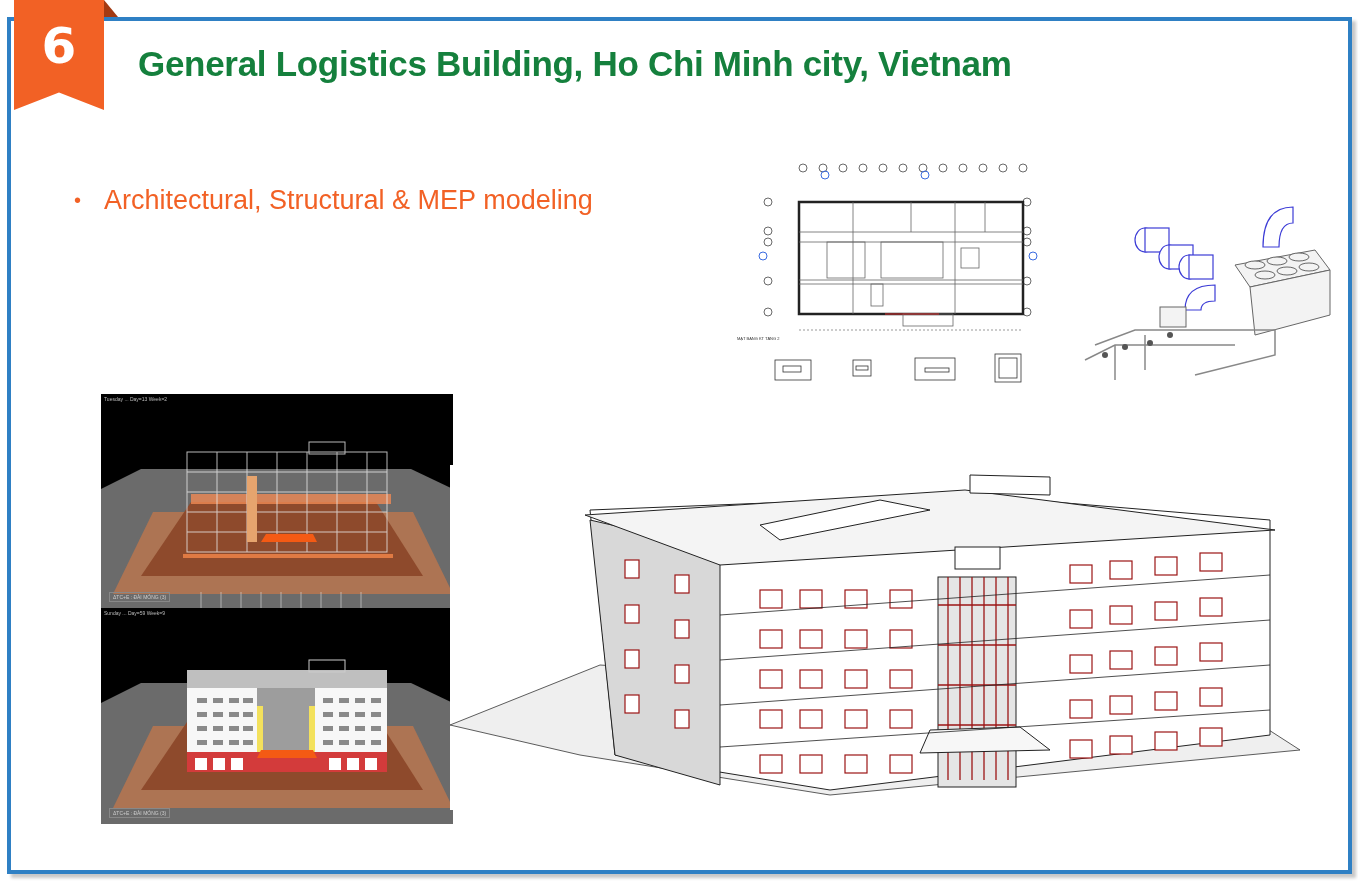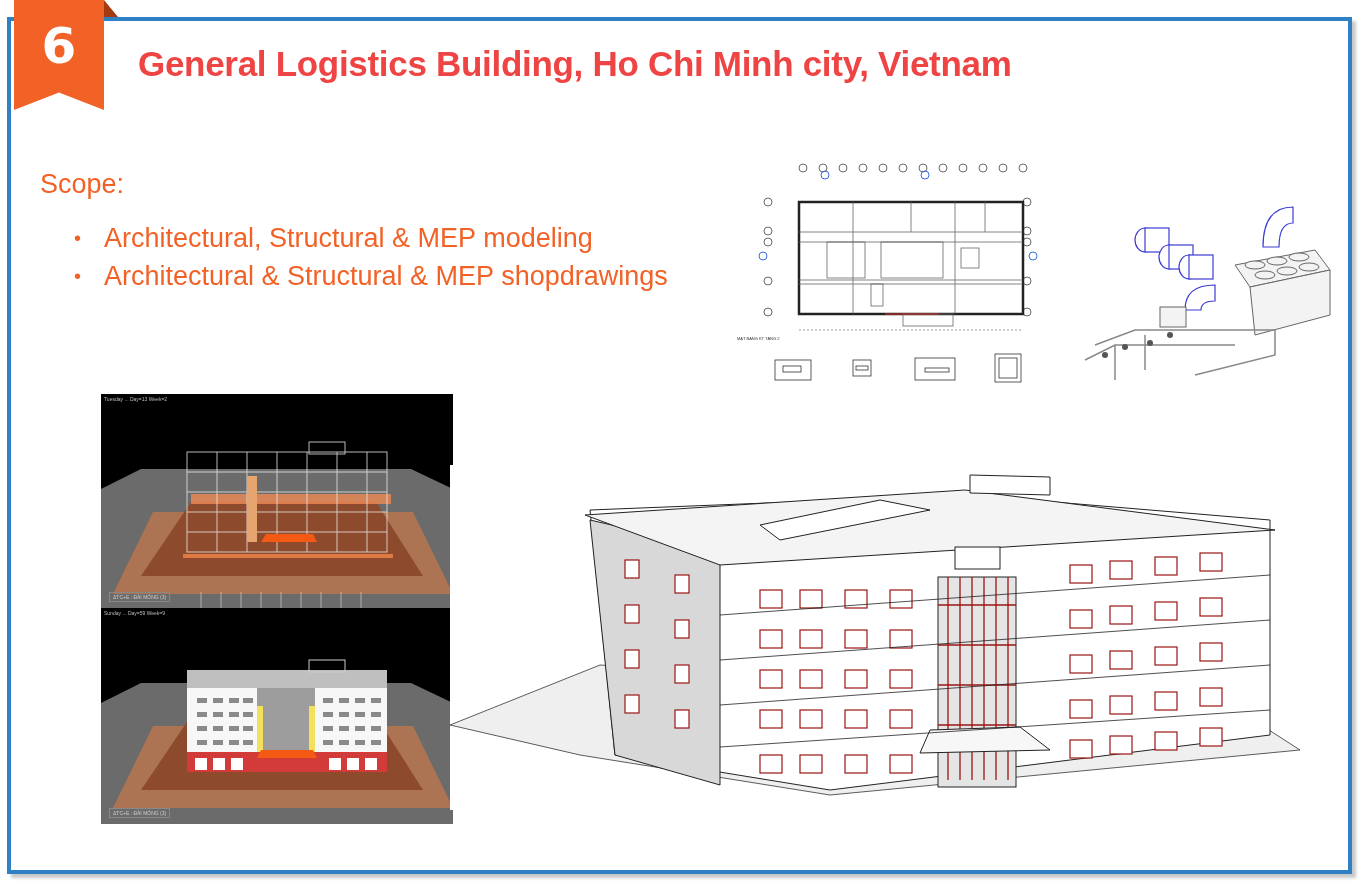--- a/index.html
+++ b/index.html
@@ -2,21 +2,21 @@
 <html><head>
 <meta charset="utf-8">
 <style>
   html, body { margin:0; padding:0; }
   body { width:1358px; height:882px; background:#ffffff; position:relative; overflow:hidden; font-family:"Liberation Sans", sans-serif; }
   .frame { position:absolute; left:7px; top:17px; width:1337px; height:849px; border:4px solid #2f80c4; box-shadow:4px 4px 3px #c8c8c8; background:#fff; }
   .ribbon { position:absolute; left:14px; top:0; width:90px; height:110px; background:#f26125;
             clip-path:polygon(0 0,100% 0,100% 100%,50% 84%,0 100%); }
   .ribbon-fold { position:absolute; left:104px; top:0; width:14px; height:17px; background:#a33a12; clip-path:polygon(0 0,100% 100%,0 100%); }
   .ribbon-num { position:absolute; left:14px; top:16px; width:90px; text-align:center; color:#fff; font-weight:bold; font-size:50px; line-height:60px; font-family:"DejaVu Sans", sans-serif; }
-  .title { position:absolute; left:138px; top:44px; color:#ef4444; font-weight:bold; font-size:35px; letter-spacing:-0.3px; white-space:nowrap; }
+  .title { position:absolute; left:138px; top:44px; color:#15803d; font-weight:bold; font-size:35px; letter-spacing:-0.3px; white-space:nowrap; }
   .scope { position:absolute; left:40px; top:165px; color:#f26125; font-size:27px; line-height:38px; }
   .scope-label { display:block; }
   .scope ul { margin:16px; padding:0 0 0 48px; list-style:none; }
   .scope li { position:relative; white-space:nowrap; }
   .scope li::before { content:"•"; position:absolute; left:-30px; font-size:20px; }
   .panel { position:absolute; overflow:hidden; }
   .nav-top { left:101px; top:394px; width:352px; height:214px; background:#000; }
   .nav-bot { left:101px; top:608px; width:352px; height:216px; background:#000; }
   .nav-stamp { position:absolute; left:3px; top:2px; color:#bbb; font-size:5px; }
   .nav-tag { position:absolute; left:8px; bottom:6px; color:#ccc; font-size:5px; border:1px solid #888; padding:1px 3px; }
@@ -29,24 +29,22 @@
 
 <div class="frame"></div>
 
 <div class="ribbon"></div>
 <div class="ribbon-fold"></div>
 <div class="ribbon-num">6</div>
 
 <div class="title">General Logistics Building, Ho Chi Minh city, Vietnam</div>
 
 <div class="scope">
-  <span class="scope-label">Scope:</span>
   <ul>
     <li>Architectural, Structural &amp; MEP modeling</li>
-    <li>Architectural &amp; Structural &amp; MEP shopdrawings</li>
   </ul>
 </div>
 
 <div class="panel nav-top">
   <svg width="352" height="214" viewBox="0 0 352 214">
     <rect x="0" y="0" width="352" height="214" fill="#000"></rect>
     <polygon points="0,95 40,75 310,75 352,95 352,214 0,214" fill="#6b6b6b"></polygon>
     <polygon points="12,200 52,118 312,118 352,200" fill="#b9764f" opacity="0.85"></polygon>
     <polygon points="40,182 90,108 275,108 322,182" fill="#8e4a2c"></polygon>
     <rect x="82" y="160" width="210" height="4" fill="#e07a43"></rect>

